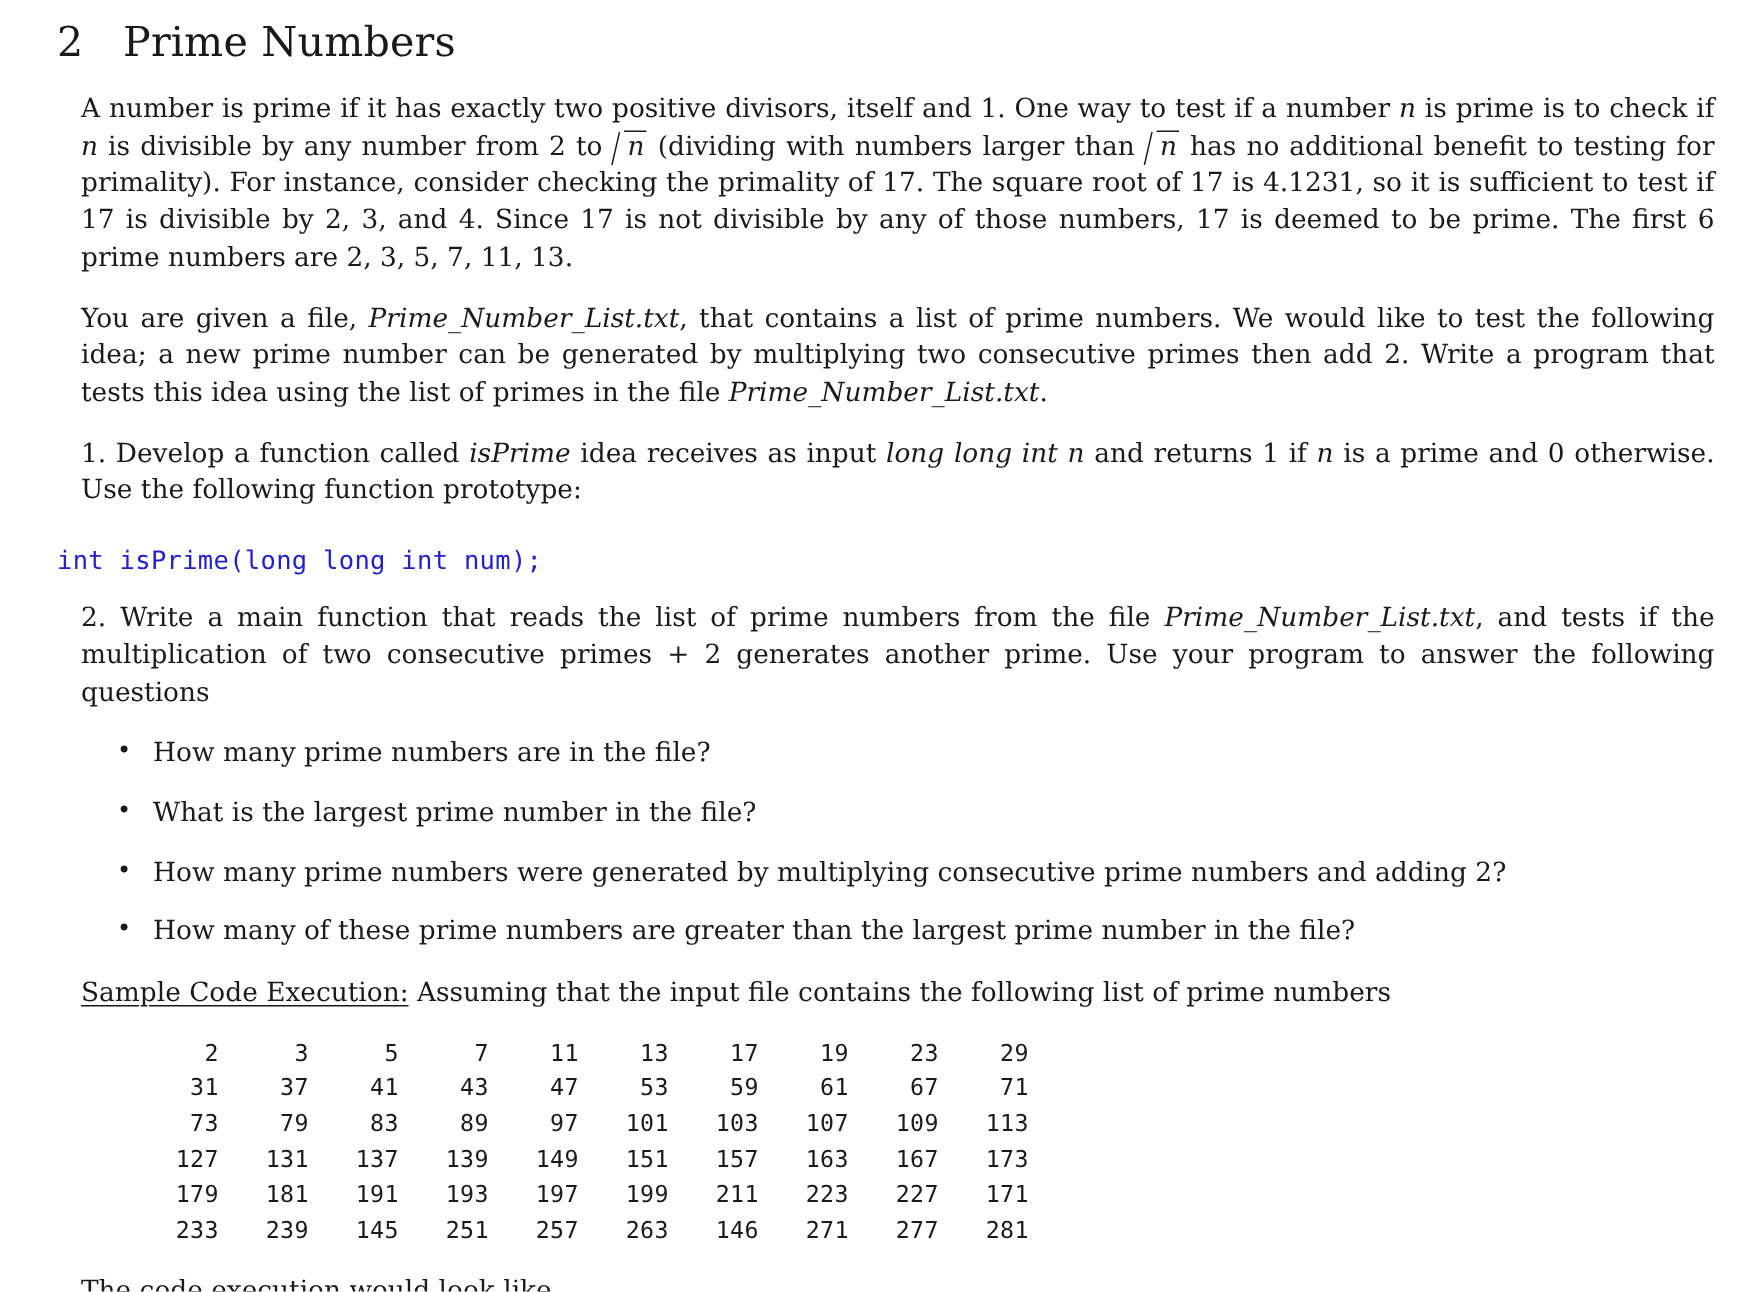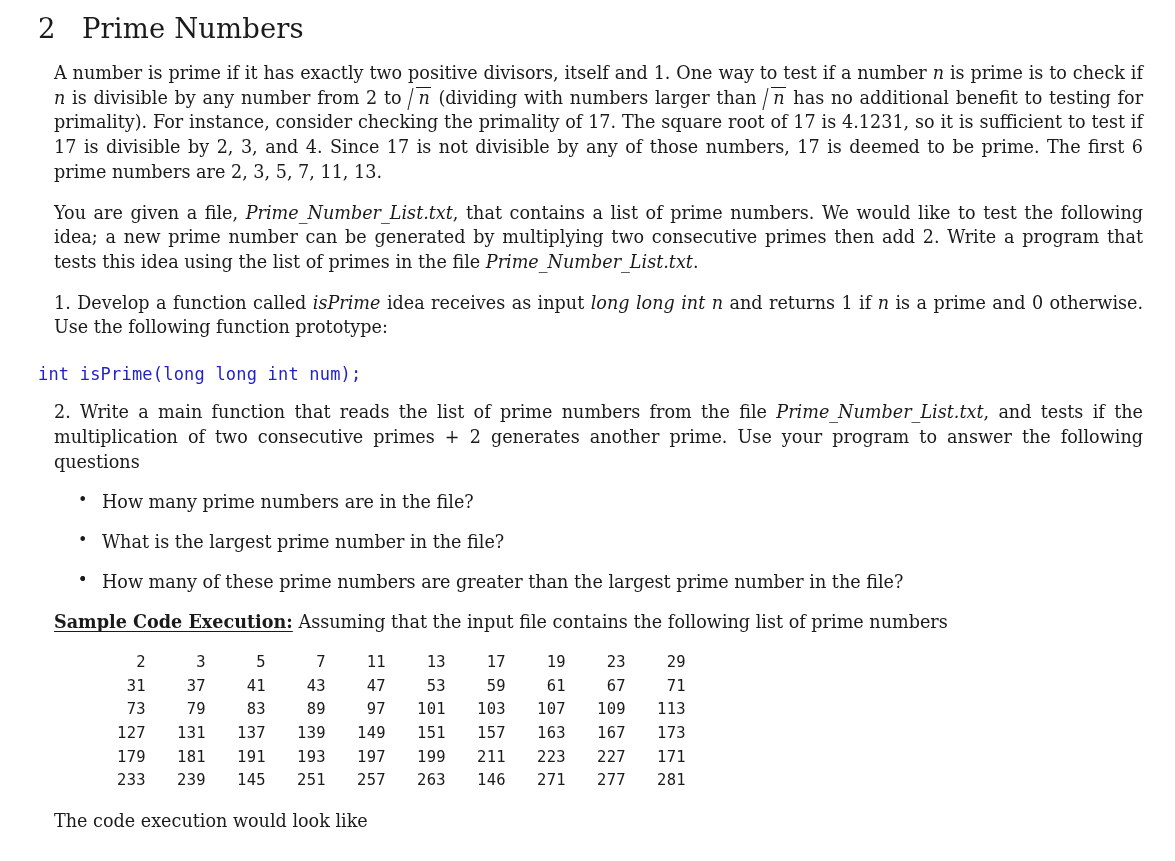--- a/index.html
+++ b/index.html
@@ -119,21 +119,21 @@
   ul.qlist li .bullet {
     position: absolute;
     left: 0;
     top: -1px;
     font-size: 16px;
     line-height: 1.4;
   }
 
   
   .runin {
-    font-weight: 700;
+    font-weight: 400;
     text-decoration: underline;
     text-underline-offset: 3px;
     text-decoration-thickness: 1.2px;
   }
 
   
   .numtable {
     font-family: "DejaVu Sans Mono", "Liberation Mono", monospace;
     font-size: 15.5px;
     line-height: 1.53;
@@ -174,20 +174,21 @@
       <li>
         <span class="bullet">•</span>
         <span>How many prime numbers are in the file?</span>
       </li>
       <li>
         <span class="bullet">•</span>
         <span>What is the largest prime number in the file?</span>
       </li>
       <li>
         <span class="bullet">•</span>
+        <span>How many prime numbers were generated by multiplying consecutive prime numbers and adding 2?</span>
       </li>
       <li>
         <span class="bullet">•</span>
         <span>How many of these prime numbers are greater than the largest prime number in the file?</span>
       </li>
     </ul>
 
     <p class="body p-sample"><span class="runin">Sample Code Execution:</span> <span>Assuming that the input file contains the following list of prime numbers</span></p>
 
     <table class="numtable">

